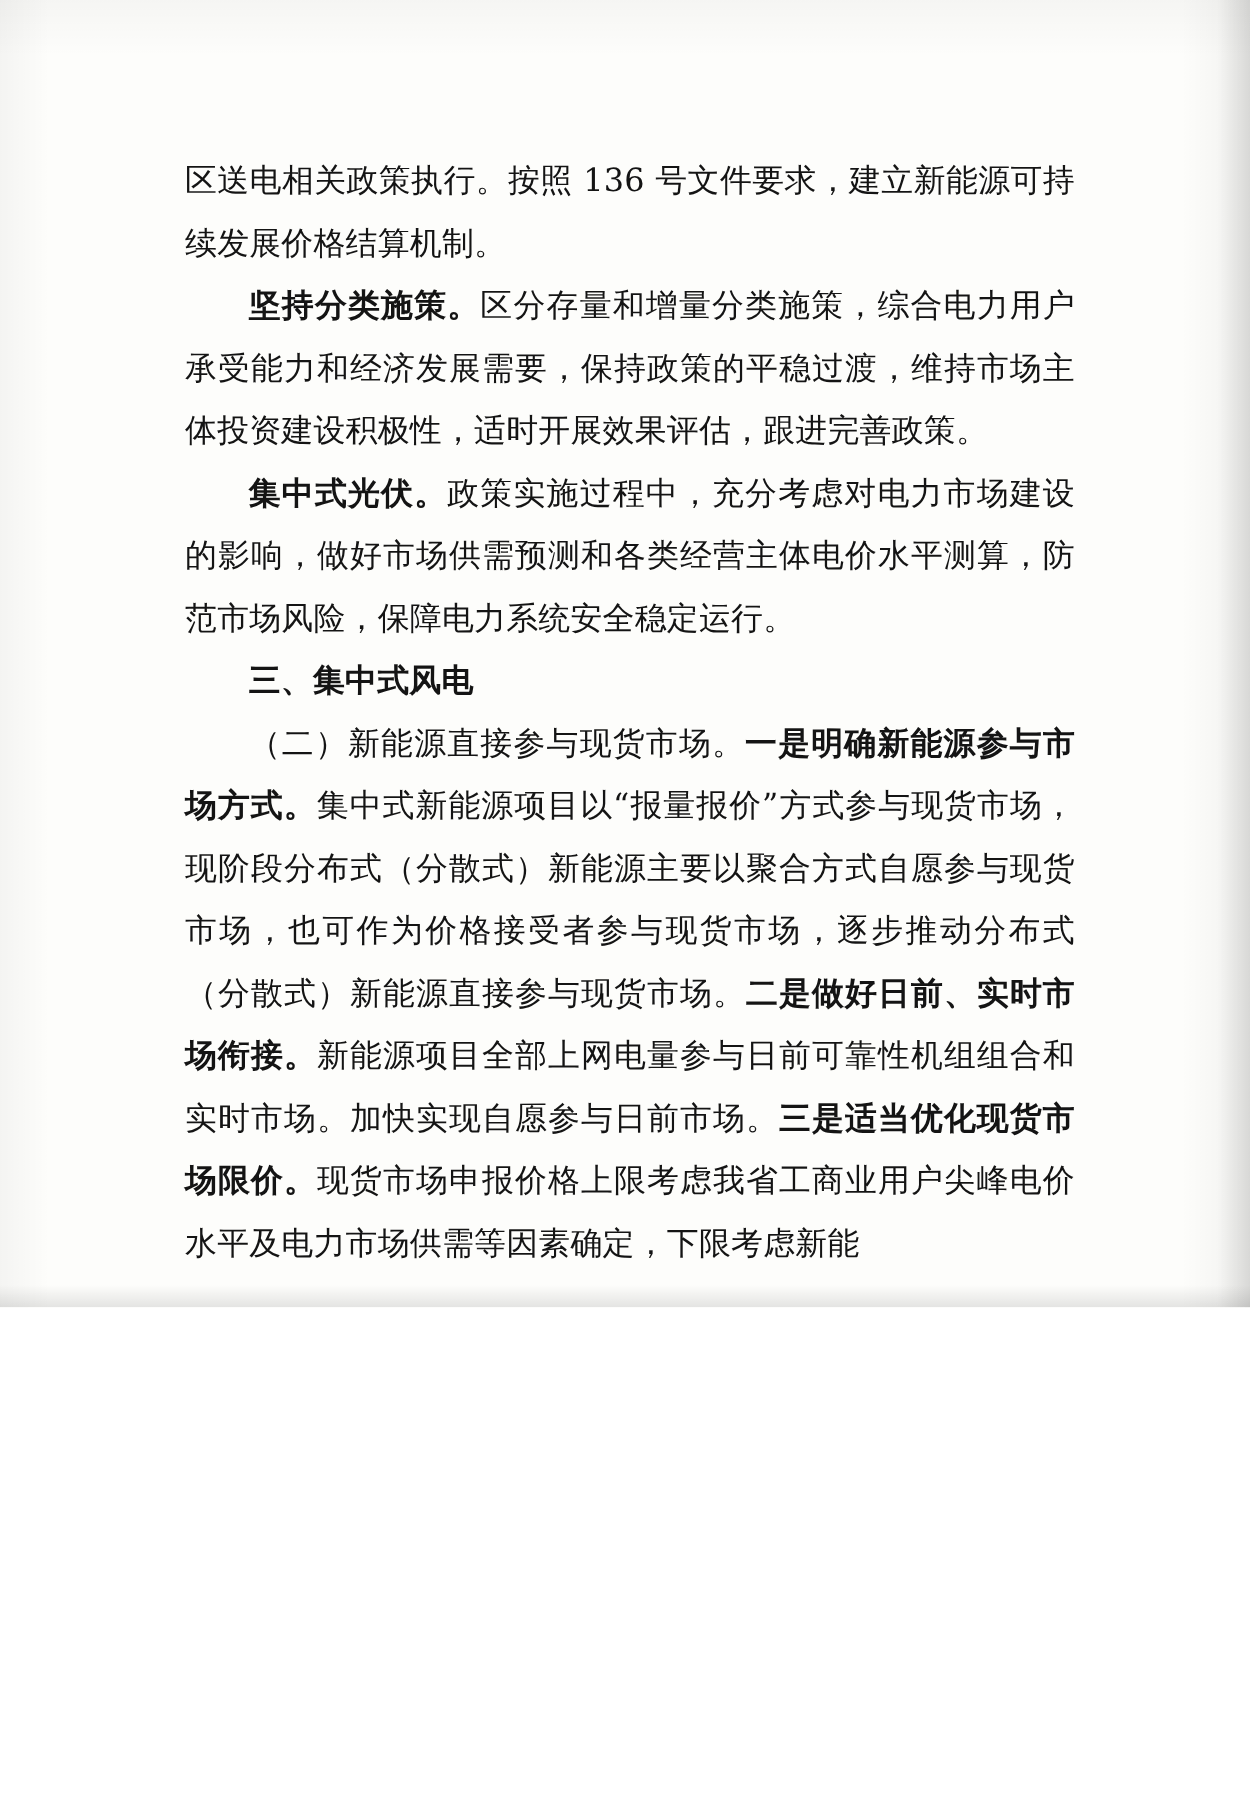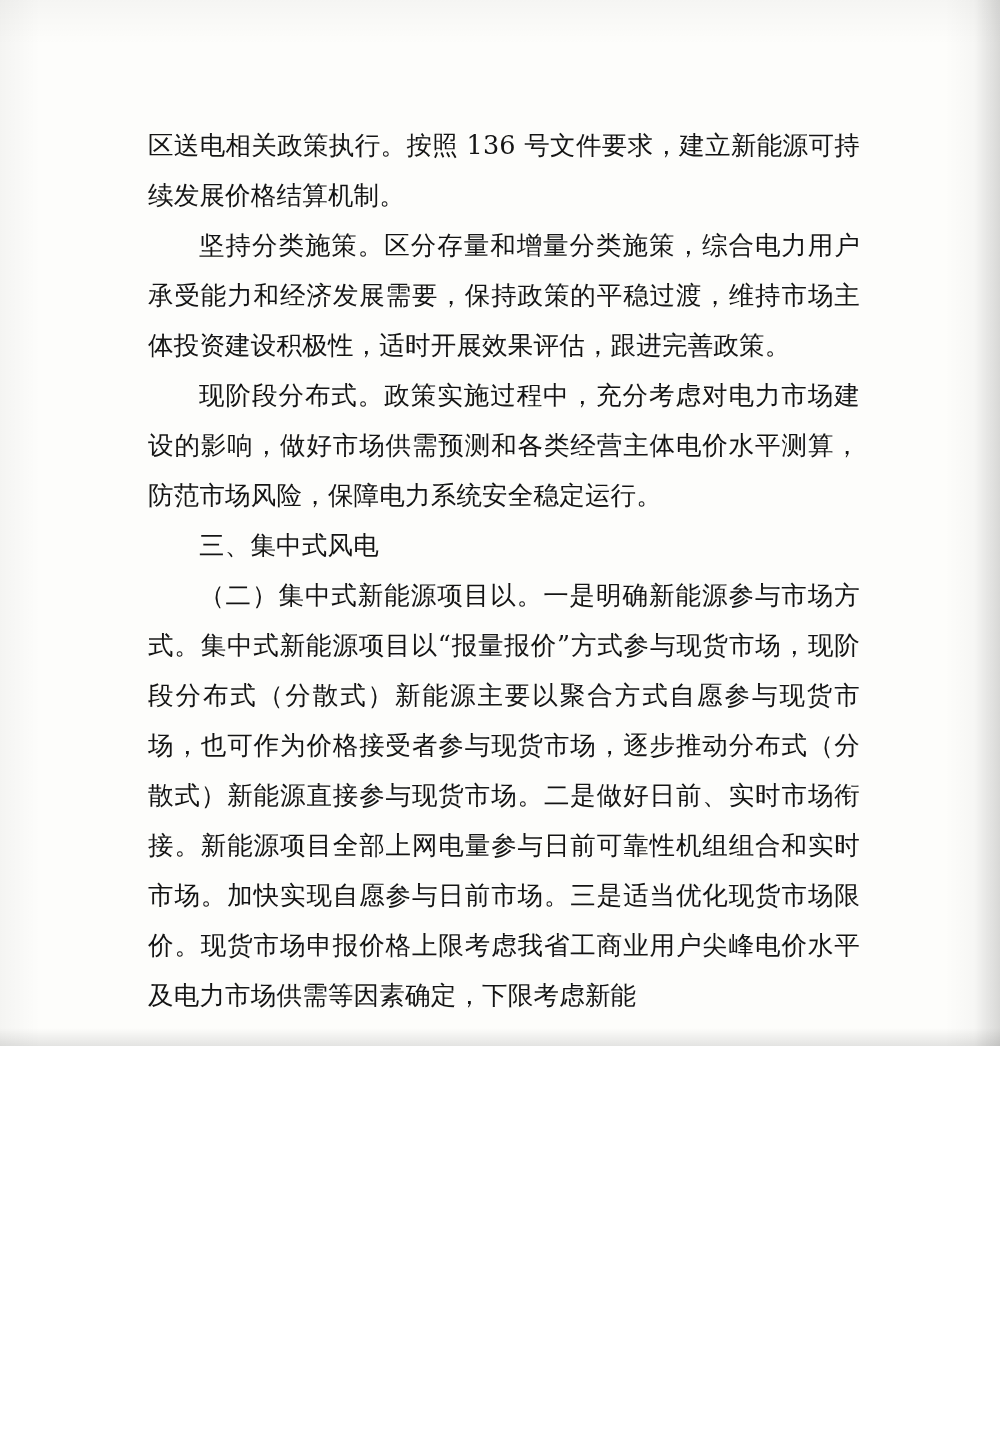--- a/index.html
+++ b/index.html
@@ -40,21 +40,21 @@
     text-align: justify;
     text-justify: inter-character;
     letter-spacing: 0.2px;
     text-indent: 0;
     font-weight: 500;
   }
   p.indent {
     text-indent: 51px;
   }
   .b {
-    font-weight: 400;
+    font-weight: 700;
   }
   .heading {
     font-weight: 700;
     font-size: 25.5px;
     line-height: 50px;
     margin: 0;
     text-indent: 51px;
   }
   .pagenum {
     position: absolute;
@@ -87,23 +87,23 @@
 </style>
 </head>
 <body>
 
 <div class="page">
 
   <div class="body-area">
     <div id="paragraphs">
         <p class="para"><span>区送电相关政策执行。按照 136 号文件要求，建立新能源可持续发展价格结算机制。</span></p>
         <p class="para indent"><span class="b">坚持分类施策。</span><span>区分存量和增量分类施策，综合电力用户承受能力和经济发展需要，保持政策的平稳过渡，维持市场主体投资建设积极性，适时开展效果评估，跟进完善政策。</span></p>
-        <p class="para indent"><span class="b">现阶段分布式。</span><span>政策实施过程中，充分考虑对电力市场建设的影响，做好市场供需预测和各类经营主体电价水平测算，防范市场风险，保障电力系统安全稳定运行。</span></p>
+        <p class="para indent"><span class="b">集中式光伏。</span><span>政策实施过程中，充分考虑对电力市场建设的影响，做好市场供需预测和各类经营主体电价水平测算，防范市场风险，保障电力系统安全稳定运行。</span></p>
         <p class="para indent heading"><span class="b">三、集中式风电</span></p>
-        <p class="para indent"><span>（二）集中式新能源项目以。</span><span class="b">一是明确新能源参与市场方式。</span><span>集中式新能源项目以“报量报价”方式参与现货市场，现阶段分布式（分散式）新能源主要以聚合方式自愿参与现货市场，也可作为价格接受者参与现货市场，逐步推动分布式（分散式）新能源直接参与现货市场。</span><span class="b">二是做好日前、实时市场衔接。</span><span>新能源项目全部上网电量参与日前可靠性机组组合和实时市场。加快实现自愿参与日前市场。</span><span class="b">三是适当优化现货市场限价。</span><span>现货市场申报价格上限考虑我省工商业用户尖峰电价水平及电力市场供需等因素确定，下限考虑新能</span></p>
+        <p class="para indent"><span>（二）新能源直接参与现货市场。</span><span class="b">一是明确新能源参与市场方式。</span><span>集中式新能源项目以“报量报价”方式参与现货市场，现阶段分布式（分散式）新能源主要以聚合方式自愿参与现货市场，也可作为价格接受者参与现货市场，逐步推动分布式（分散式）新能源直接参与现货市场。</span><span class="b">二是做好日前、实时市场衔接。</span><span>新能源项目全部上网电量参与日前可靠性机组组合和实时市场。加快实现自愿参与日前市场。</span><span class="b">三是适当优化现货市场限价。</span><span>现货市场申报价格上限考虑我省工商业用户尖峰电价水平及电力市场供需等因素确定，下限考虑新能</span></p>
       </div>
   </div>
 
   <div class="pagenum">2</div>
 
   <div class="edge-shadow"></div>
   <div class="bottom-shadow"></div>
 </div>
 
 </body></html>

